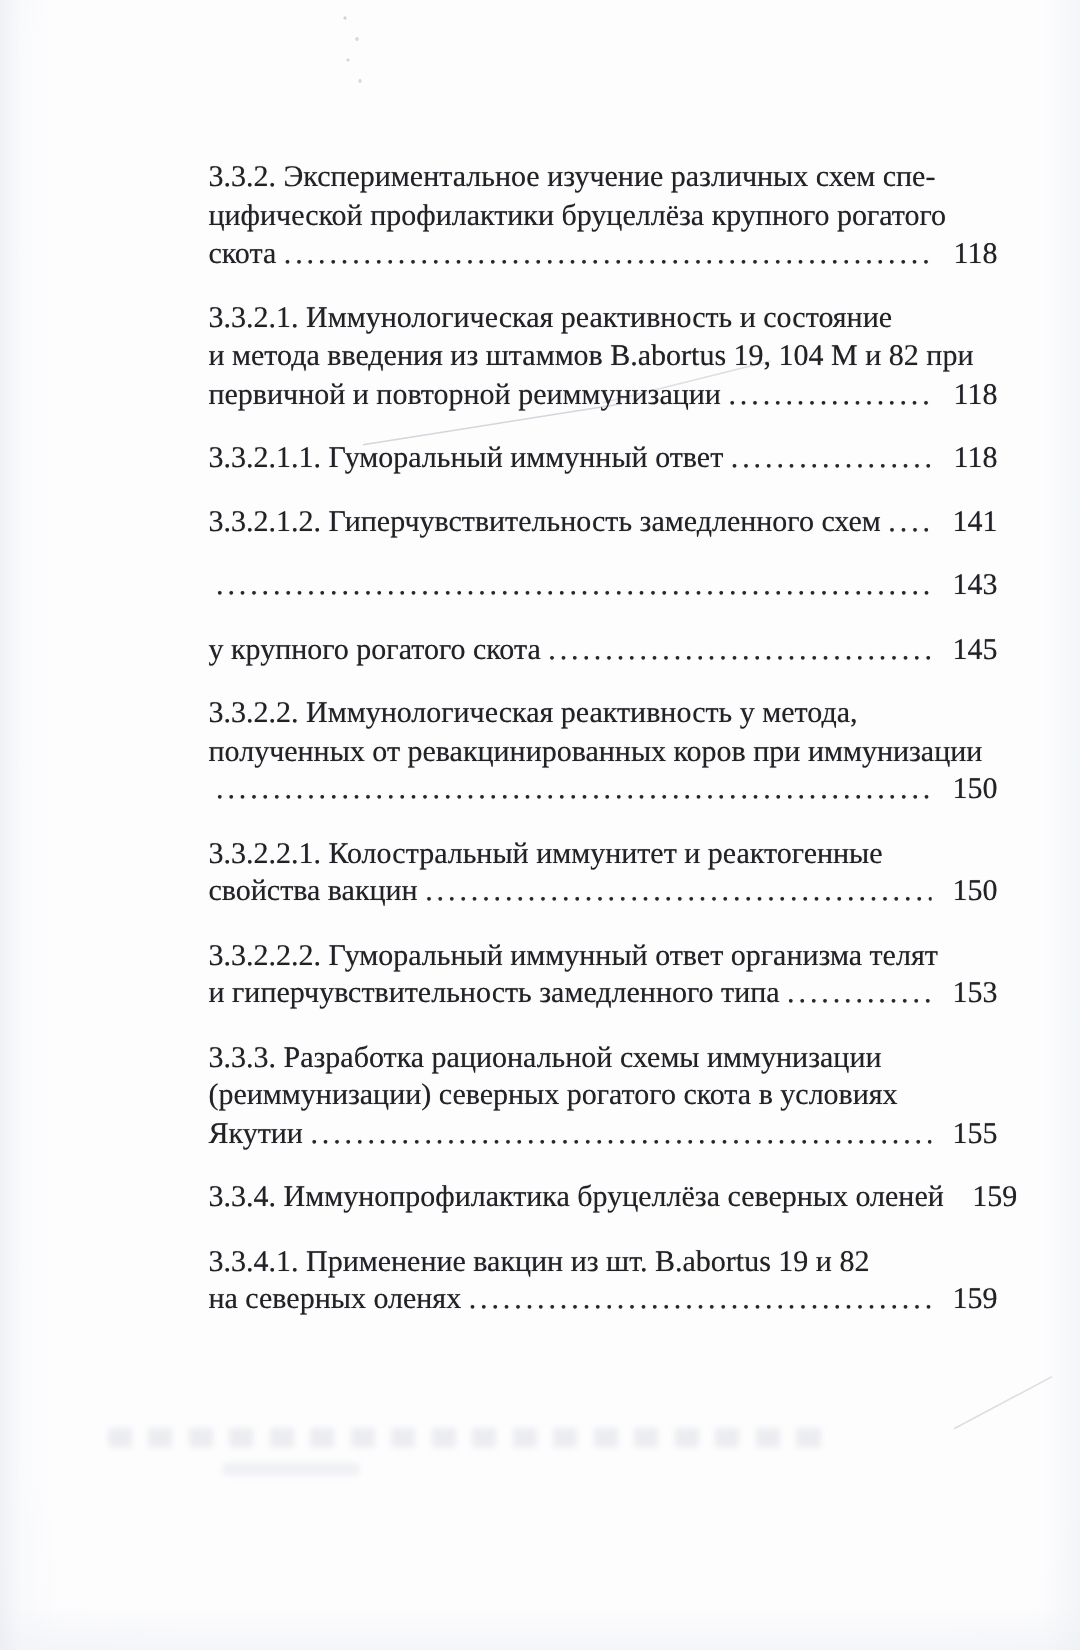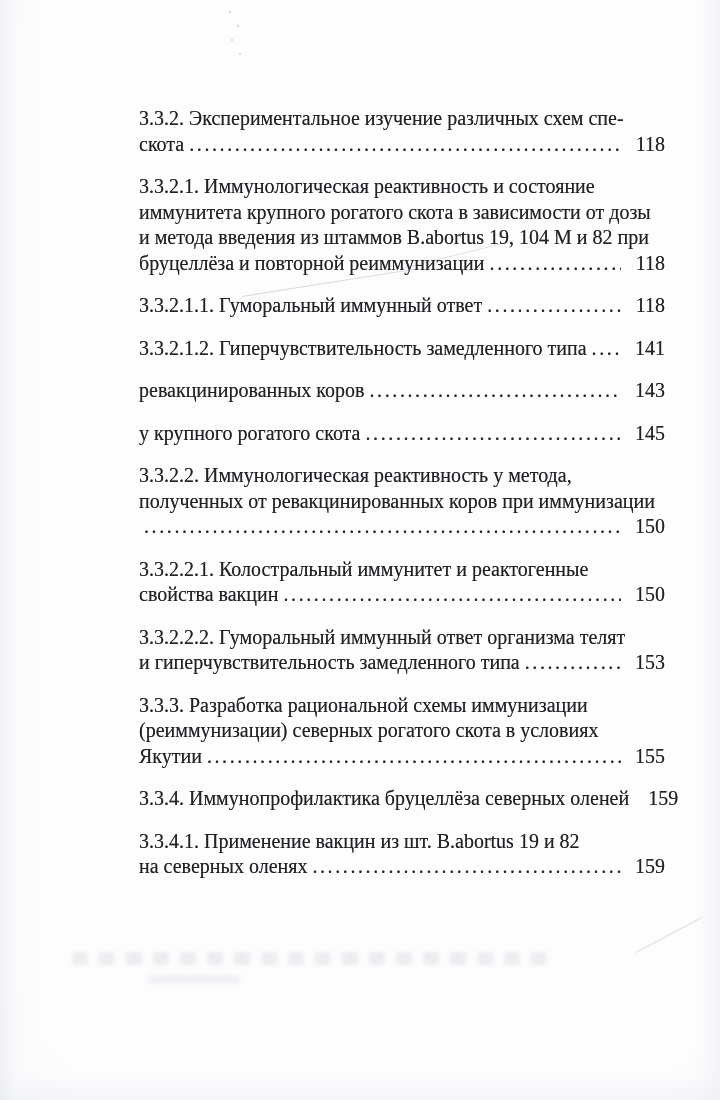--- a/index.html
+++ b/index.html
@@ -95,57 +95,56 @@
 <div class="page">
 
   <div class="speckles"></div>
   <div class="scratch scratch-1"></div>
   <div class="scratch scratch-2"></div>
 
   <div class="toc">
 
     <div class="entry">
       <div class="tl">3.3.2. Экспериментальное изучение различных схем спе-</div>
+      <div class="tl">цифической профилактики бруцеллёза крупного рогатого</div>
       <div class="lastline">
         <span class="txt">скота</span>
         <span class="leader"><span>................................................................................................................................................................................</span></span>
         <span class="pg">118</span>
       </div>
     </div>
 
     <div class="entry">
       <div class="tl">3.3.2.1. Иммунологическая реактивность и состояние</div>
-      <div class="tl">иммунитета крупного рогатого скота в зависимости от дозы</div>
       <div class="tl">и метода введения из штаммов B.abortus 19, 104 М и 82 при</div>
       <div class="lastline">
-        <span class="txt">бруцеллёза и повторной реиммунизации</span>
+        <span class="txt">первичной и повторной реиммунизации</span>
         <span class="leader"><span>................................................................................................................................................................................</span></span>
         <span class="pg">118</span>
       </div>
     </div>
 
     <div class="entry">
       <div class="lastline">
         <span class="txt">3.3.2.1.1. Гуморальный иммунный ответ</span>
         <span class="leader"><span>................................................................................................................................................................................</span></span>
         <span class="pg">118</span>
       </div>
     </div>
 
     <div class="entry">
       <div class="lastline">
-        <span class="txt">3.3.2.1.2. Гиперчувствительность замедленного типа</span>
+        <span class="txt">3.3.2.1.2. Гиперчувствительность замедленного схем</span>
         <span class="leader"><span>................................................................................................................................................................................</span></span>
         <span class="pg">141</span>
       </div>
     </div>
 
     <div class="entry">
       <div class="lastline">
-        <span class="txt">ревакцинированных коров</span>
         <span class="leader"><span>................................................................................................................................................................................</span></span>
         <span class="pg">143</span>
       </div>
     </div>
 
     <div class="entry">
       <div class="lastline">
         <span class="txt">у крупного рогатого скота</span>
         <span class="leader"><span>................................................................................................................................................................................</span></span>
         <span class="pg">145</span>

